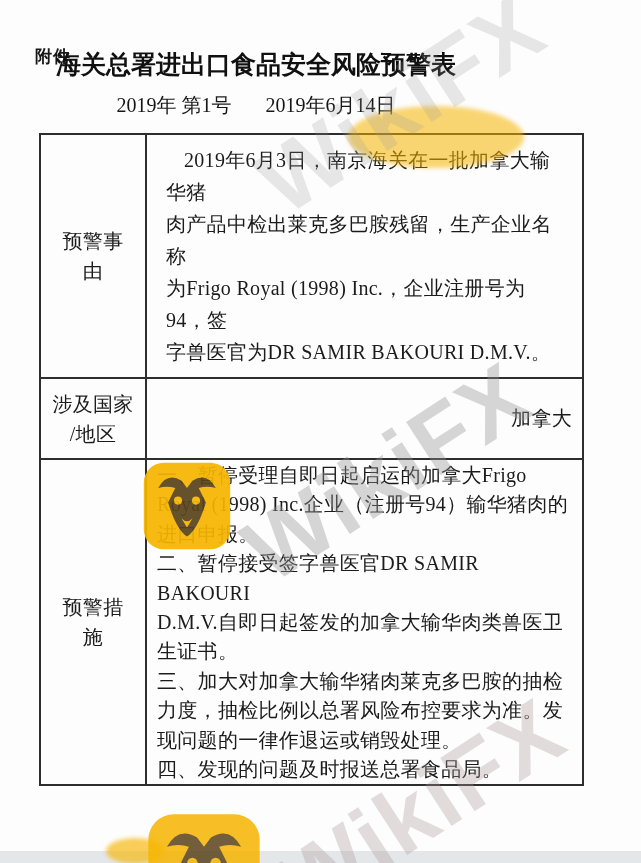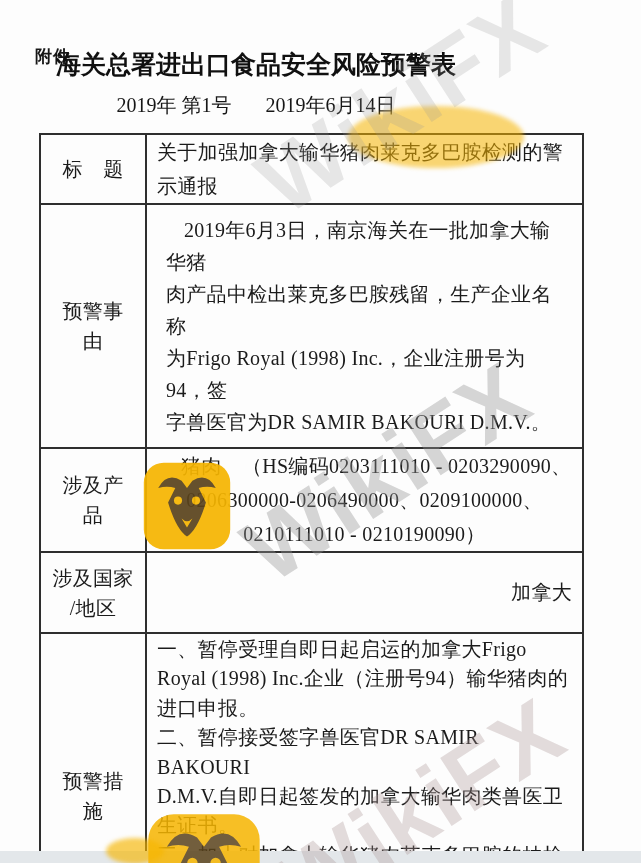--- a/index.html
+++ b/index.html
@@ -85,42 +85,28 @@
 <div class="page">
 
   <div class="attachment">附件</div>
   <h1 class="doc-title">海关总署进出口食品安全风险预警表</h1>
   <div class="subtitle">
     <span class="issue-no">2019年 第1号</span><span>2019年6月14日</span>
   </div>
 
   <table class="warning">
     <tbody>
-        <tr class="r1">
-      <td class="lbl">标　题</td>
-      <td class="val">关于加强加拿大输华猪肉莱克多巴胺检测的警
-示通报</td>
-    </tr>
     <tr class="r2">
       <td class="lbl">预警事
 由</td>
       <td class="val">
         <p>2019年6月3日，南京海关在一批加拿大输华猪
 肉产品中检出莱克多巴胺残留，生产企业名称
 为Frigo Royal (1998) Inc.，企业注册号为94，签
 字兽医官为DR SAMIR BAKOURI D.M.V.。</p>
-      </td>
-    </tr>
-    <tr class="r3">
-      <td class="lbl">涉及产
-品</td>
-      <td class="val">
-        <div class="ln-first">猪肉　（HS编码0203111010 - 0203290090、</div>
-        <div class="ln-center">0206300000-0206490000、0209100000、</div>
-        <div class="ln-center">0210111010 - 0210190090）</div>
       </td>
     </tr>
     <tr class="r4">
       <td class="lbl">涉及国家
 /地区</td>
       <td class="val">加拿大</td>
     </tr>
     <tr class="r5">
       <td class="lbl">预警措
 施</td>

